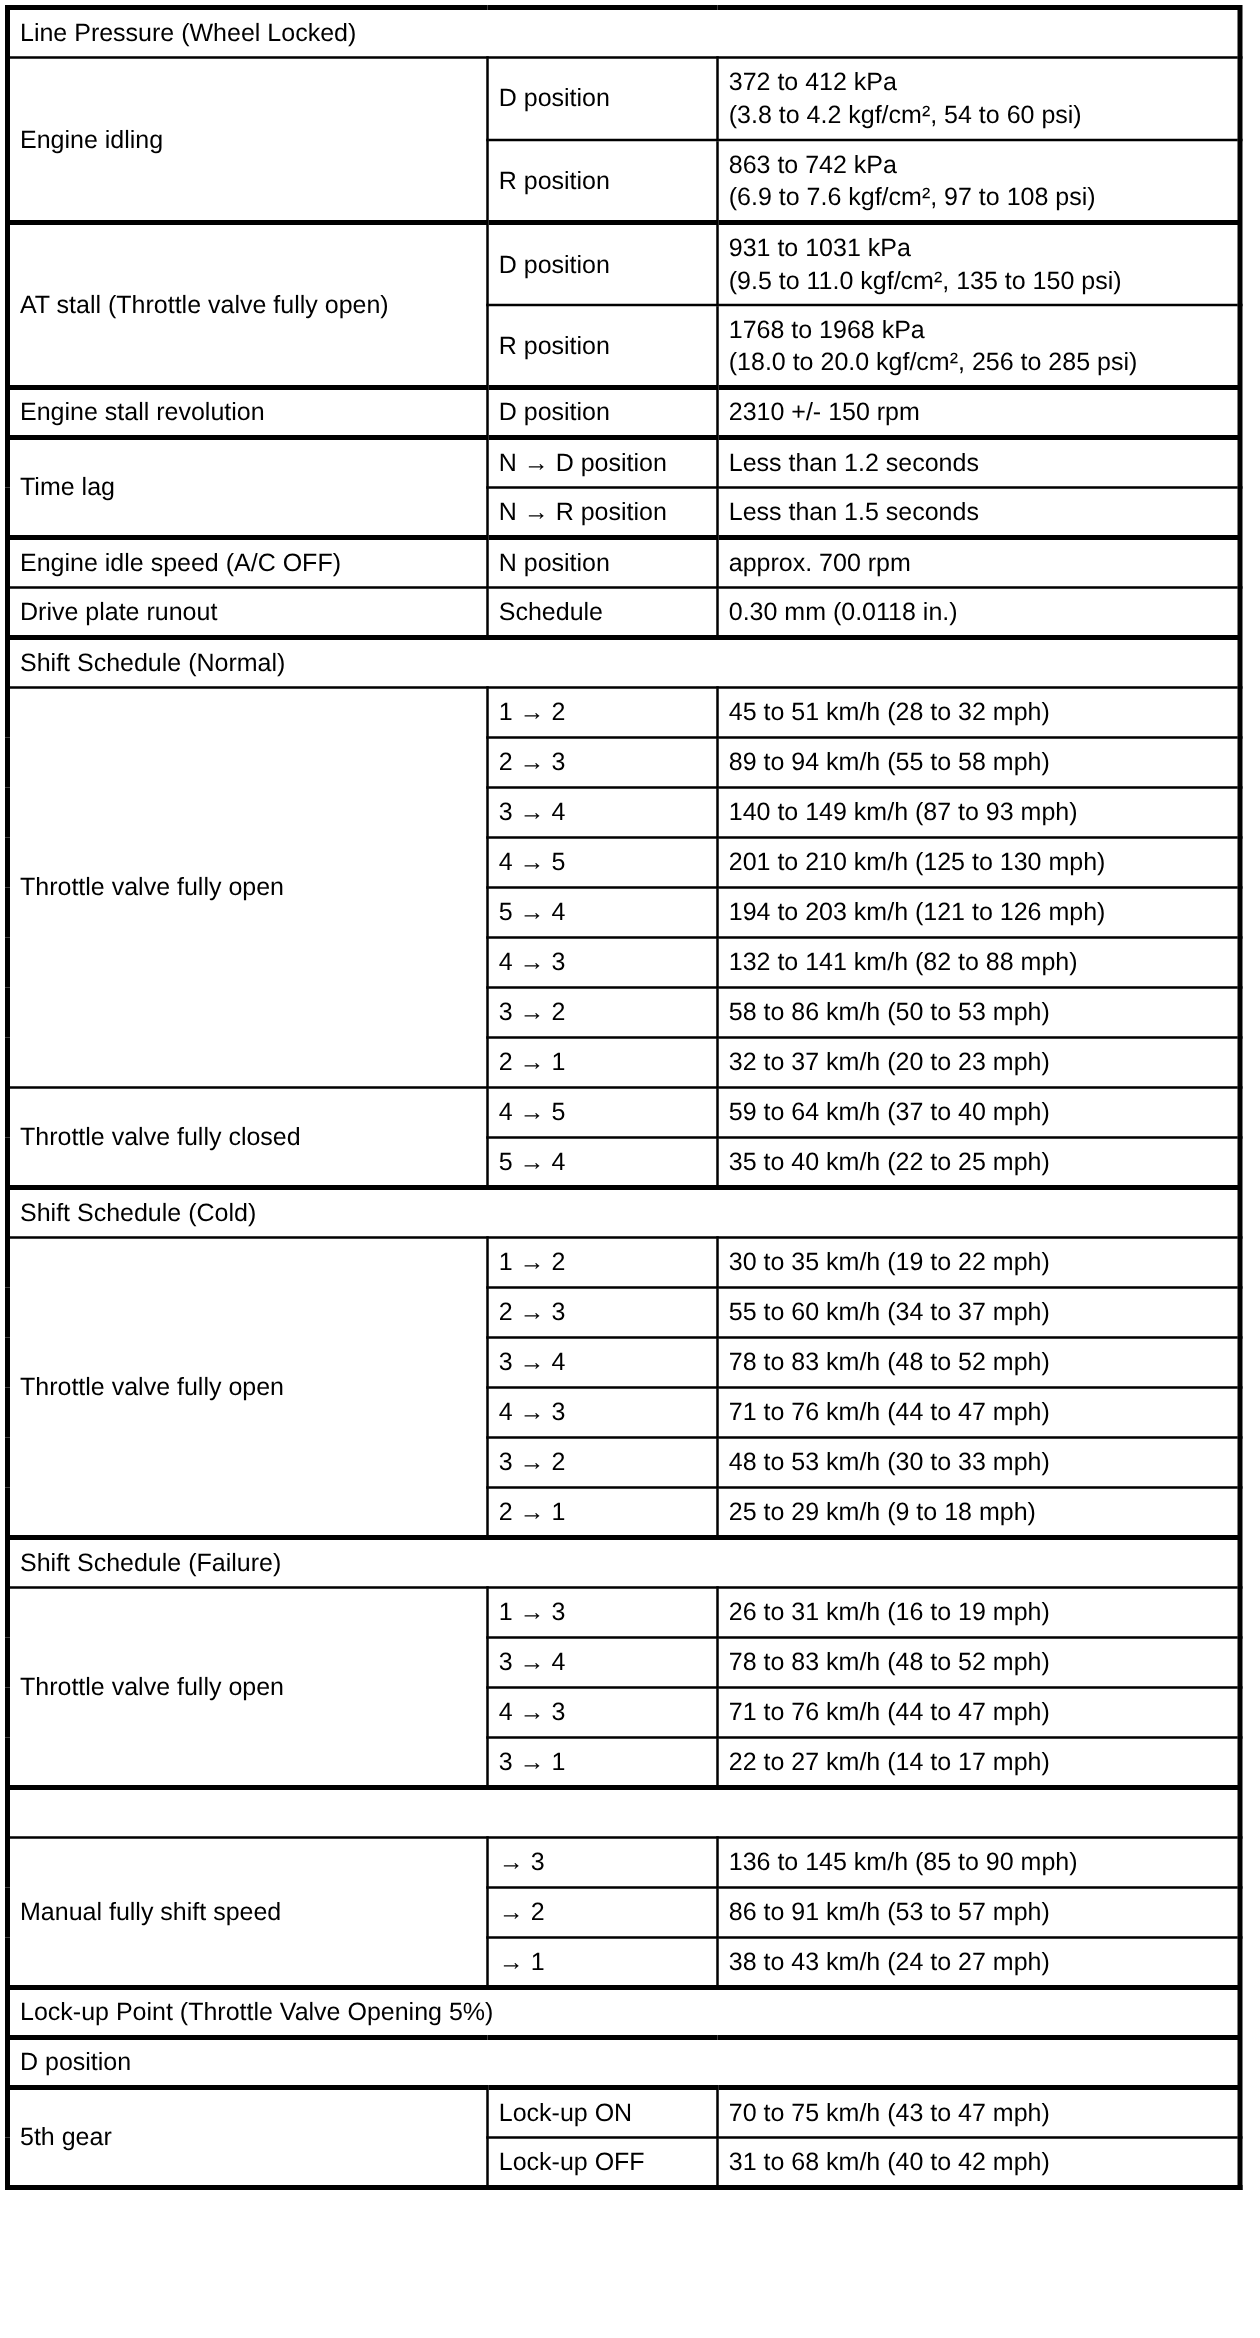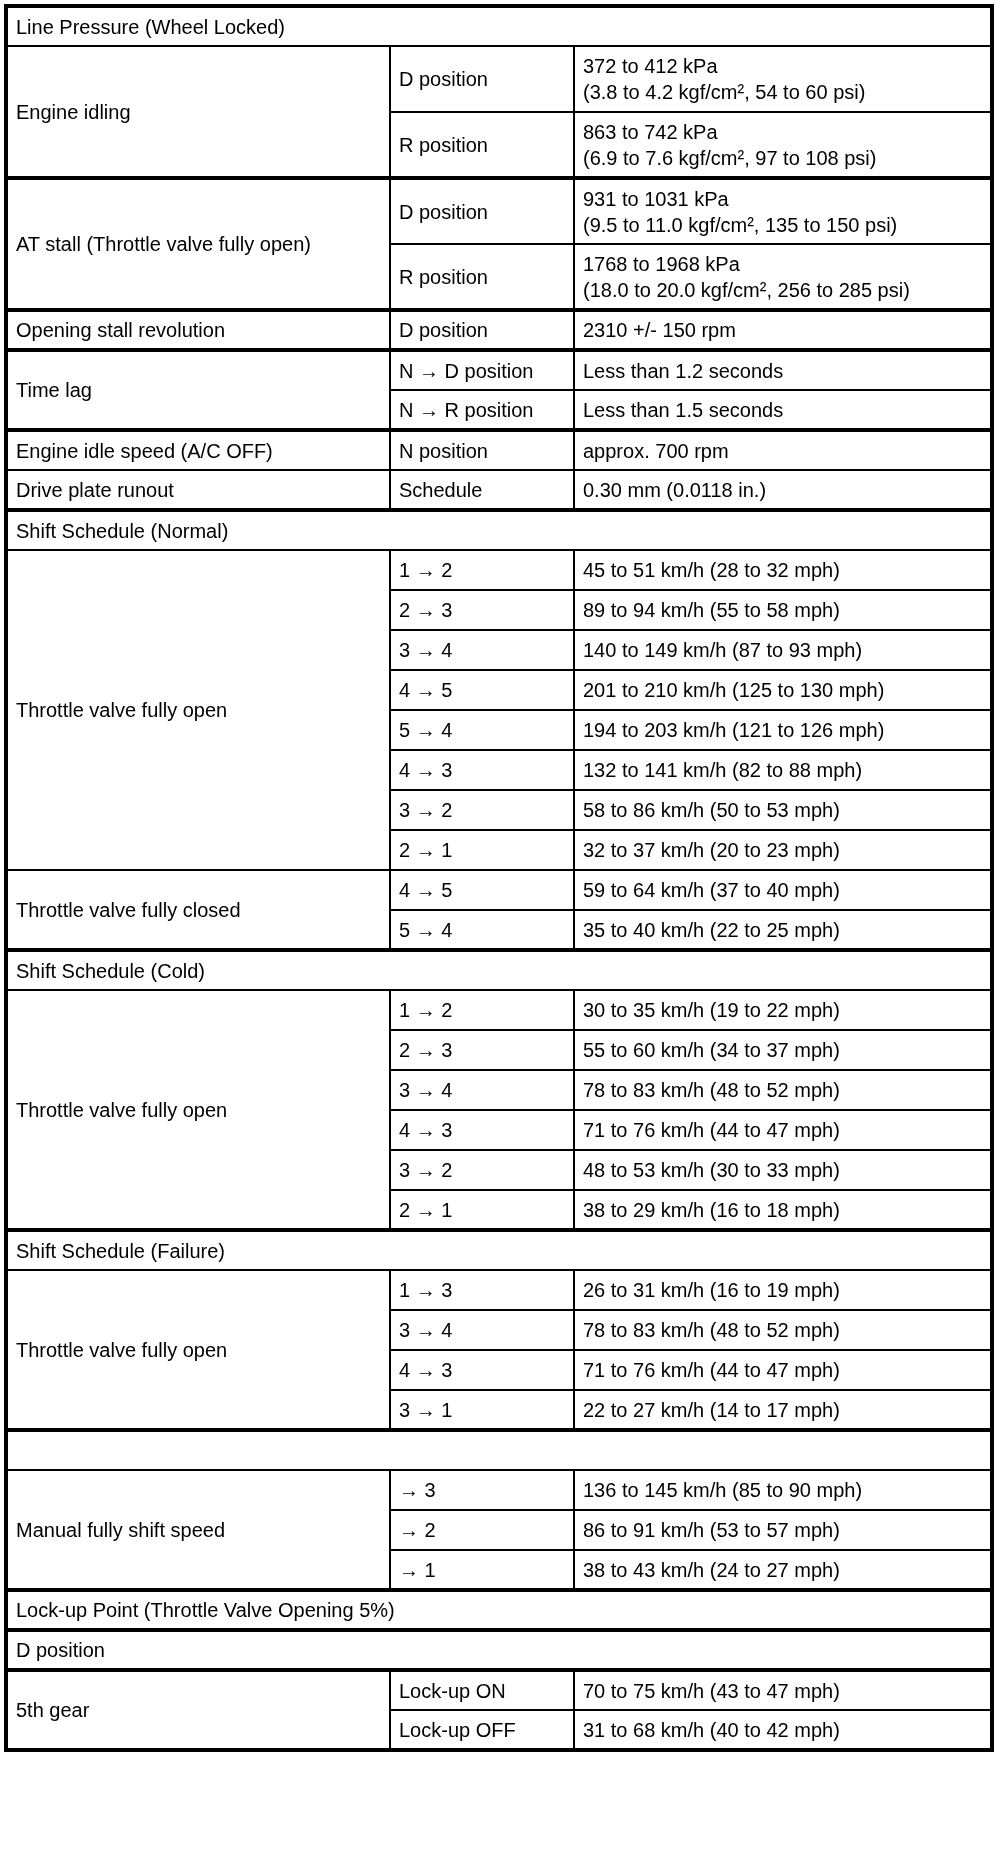--- a/index.html
+++ b/index.html
@@ -81,21 +81,21 @@
           <td class="cond">D position</td>
           <td class="val">931 to 1031 kPa
 (9.5 to 11.0 kgf/cm², 135 to 150 psi)</td>
         </tr>
         <tr class="r-double sep-thin">
           <td class="cond">R position</td>
           <td class="val">1768 to 1968 kPa
 (18.0 to 20.0 kgf/cm², 256 to 285 psi)</td>
         </tr>
         <tr class="r-single sep-thick">
-          <td class="lbl" rowspan="1">Opening stall revolution</td>
+          <td class="lbl" rowspan="1">Engine stall revolution</td>
           <td class="cond">D position</td>
           <td class="val">2310 +/- 150 rpm</td>
         </tr>
         <tr class="r-single sep-thick">
           <td class="lbl" rowspan="2">Time lag</td>
           <td class="cond">N → D position</td>
           <td class="val">Less than 1.2 seconds</td>
         </tr>
         <tr class="r-single sep-thin">
           <td class="cond">N → R position</td>
@@ -175,21 +175,21 @@
         <tr class="r-single sep-thin">
           <td class="cond">4 → 3</td>
           <td class="val">71 to 76 km/h (44 to 47 mph)</td>
         </tr>
         <tr class="r-single sep-thin">
           <td class="cond">3 → 2</td>
           <td class="val">48 to 53 km/h (30 to 33 mph)</td>
         </tr>
         <tr class="r-single sep-thin">
           <td class="cond">2 → 1</td>
-          <td class="val">38 to 29 km/h (16 to 18 mph)</td>
+          <td class="val">25 to 29 km/h (9 to 18 mph)</td>
         </tr>
         <tr class="r-head sep-thick">
           <td class="lbl" colspan="3">Shift Schedule (Failure)</td>
         </tr>
         <tr class="r-single sep-thin">
           <td class="lbl" rowspan="4">Throttle valve fully open</td>
           <td class="cond">1 → 3</td>
           <td class="val">26 to 31 km/h (16 to 19 mph)</td>
         </tr>
         <tr class="r-single sep-thin">

